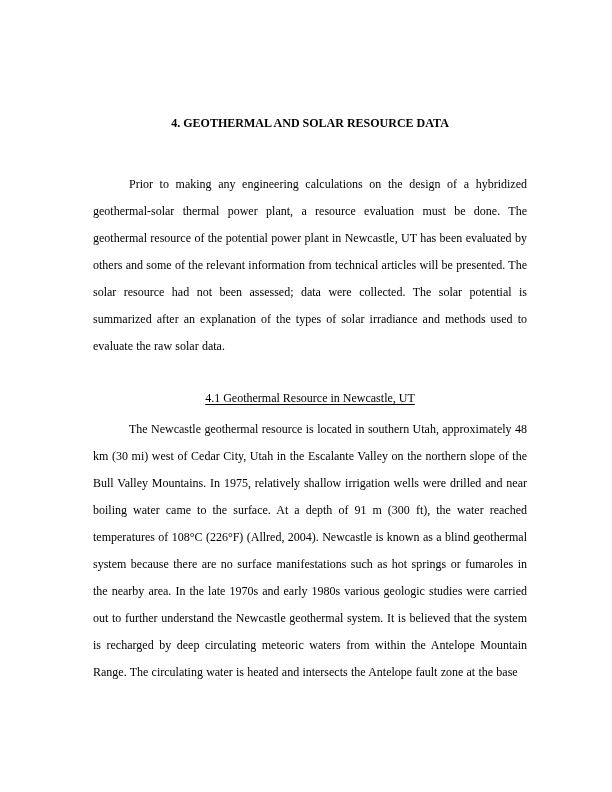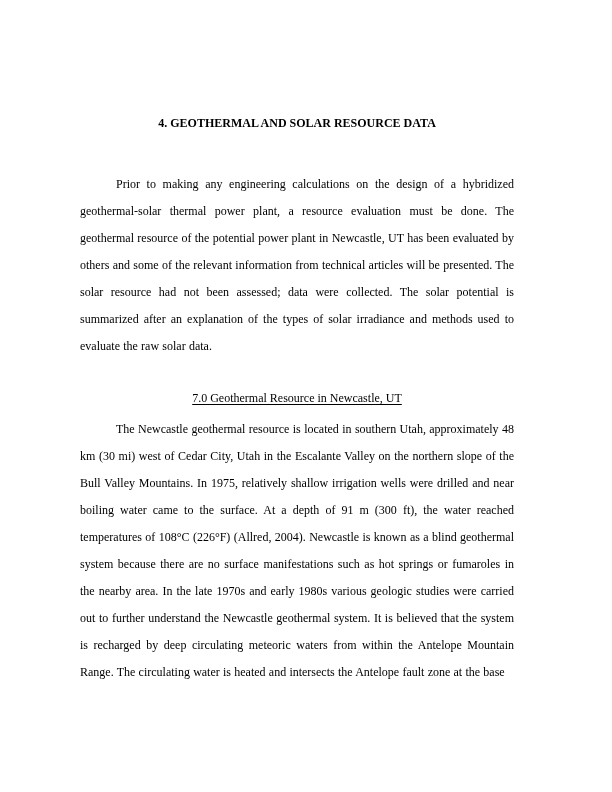--- a/index.html
+++ b/index.html
@@ -13,21 +13,21 @@
     height: 792px;
     background: #ffffff;
     font-family: "Liberation Serif", serif;
     font-size: 12px;
     color: #000000;
     overflow: hidden;
   }
   .content {
     position: absolute;
     top: 116px;
-    left: 76px;
+    left: 89px;
     width: 442px;
   }
   .chapter-title {
     font-size: 12px;
     font-weight: bold;
     text-align: center;
     line-height: 14px;
     margin: 0 0 41px 0;
   }
   .body-para {
@@ -48,16 +48,16 @@
     margin: 25px 0 0 0;
   }
 </style>
 </head>
 <body>
 
 <div class="page">
   <div class="content">
     <h1 class="chapter-title">4. GEOTHERMAL AND SOLAR RESOURCE DATA</h1>
     <p class="body-para">Prior to making any engineering calculations on the design of a hybridized geothermal-solar thermal power plant, a resource evaluation must be done. The geothermal resource of the potential power plant in Newcastle, UT has been evaluated by others and some of the relevant information from technical articles will be presented. The solar resource had not been assessed; data were collected. The solar potential is summarized after an explanation of the types of solar irradiance and methods used to evaluate the raw solar data.</p>
-    <h2 class="section-heading">7.0 Geothermal Resource in Newcastle, UT</h2>
+    <h2 class="section-heading">4.1 Geothermal Resource in Newcastle, UT</h2>
     <p class="body-para">The Newcastle geothermal resource is located in southern Utah, approximately 48 km (30 mi) west of Cedar City, Utah in the Escalante Valley on the northern slope of the Bull Valley Mountains. In 1975, relatively shallow irrigation wells were drilled and near boiling water came to the surface. At a depth of 91 m (300 ft), the water reached temperatures of 108°C (226°F) (Allred, 2004). Newcastle is known as a blind geothermal system because there are no surface manifestations such as hot springs or fumaroles in the nearby area. In the late 1970s and early 1980s various geologic studies were carried out to further understand the Newcastle geothermal system. It is believed that the system is recharged by deep circulating meteoric waters from within the Antelope Mountain Range. The circulating water is heated and intersects the Antelope fault zone at the base</p>
   </div>
 </div>
 
 </body></html>

